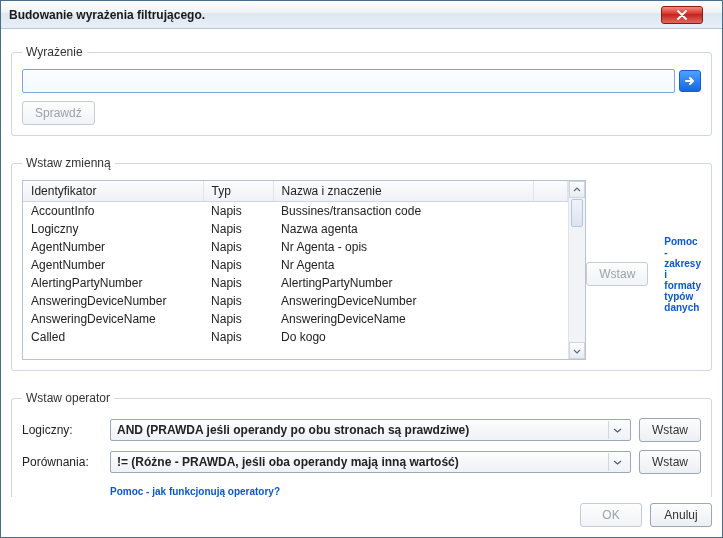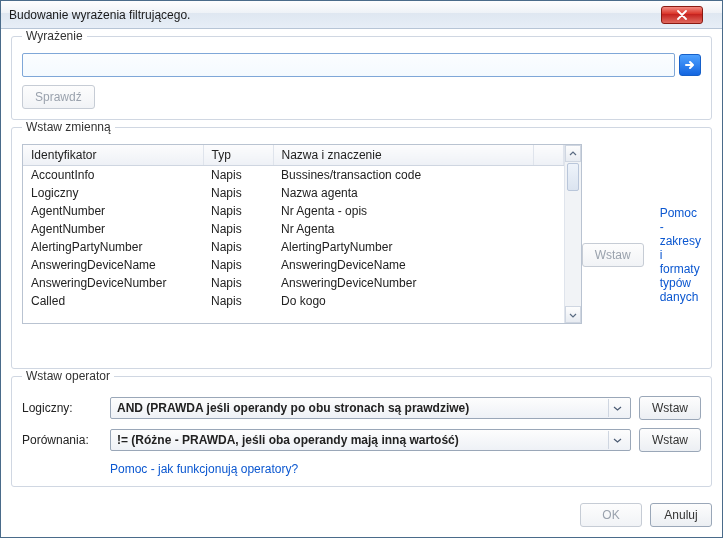--- a/index.html
+++ b/index.html
@@ -18,20 +18,21 @@
     display: flex;
     flex-direction: column;
   }
   .titlebar {
     height: 28px;
     background: linear-gradient(to bottom, #fdfdfe 0%, #eef2f7 45%, #dfe7f1 46%, #e7eef7 100%);
     border-bottom: 1px solid #b7c5d6;
     display: flex;
     align-items: center;
     padding: 0 19px 0 8px;
+    font-weight: bold;
   }
   .titlebar .title {
     flex: 1;
     font-size: 12px;
     color: #1a1a1a;
   }
   .close-btn {
     width: 42px;
     height: 18px;
     border-radius: 3px;
@@ -40,24 +41,24 @@
     display: flex;
     align-items: center;
     justify-content: center;
     color: #fff;
     font-weight: bold;
     cursor: pointer;
   }
   .close-btn svg { display: block; }
   .content {
     flex: 1;
-    padding: 0 10px 10px 10px;
+    padding: 16px 10px 10px 10px;
     display: flex;
     flex-direction: column;
-    gap: 0;
+    gap: 20px;
     overflow: hidden;
   }
   fieldset.group {
     border: 1px solid #d0d7e2;
     border-radius: 3px;
     margin: 0;
     padding: 10px 10px 10px 10px;
     position: relative;
   }
   fieldset.group > legend {
@@ -179,21 +180,22 @@
   .sb svg { display:block; }
   .below-table {
     display: flex;
     align-items: center;
     gap: 16px;
     margin-top: 8px;
   }
   a.link {
     color: #0b57d0;
     text-decoration: none;
-    font-size: 12px;
+    font-size: 10px;
+    font-weight: bold;
   }
   .op-row {
     display: flex;
     align-items: center;
     gap: 8px;
     margin-top: 3px;
   }
   .op-row + .op-row { margin-top: 8px; }
   .op-label {
     width: 80px;
@@ -304,29 +306,29 @@
                   <td>Nr Agenta</td>
                   <td></td>
                 </tr>
               <tr>
                   <td>AlertingPartyNumber</td>
                   <td>Napis</td>
                   <td>AlertingPartyNumber</td>
                   <td></td>
                 </tr>
               <tr>
+                  <td>AnsweringDeviceNumber</td>
+                  <td>Napis</td>
+                  <td>AnsweringDeviceNumber</td>
+                  <td></td>
+                </tr>
+              <tr>
                   <td>AnsweringDeviceName</td>
                   <td>Napis</td>
                   <td>AnsweringDeviceName</td>
-                  <td></td>
-                </tr>
-              <tr>
-                  <td>AnsweringDeviceNumber</td>
-                  <td>Napis</td>
-                  <td>AnsweringDeviceNumber</td>
                   <td></td>
                 </tr>
               <tr>
                   <td>Called</td>
                   <td>Napis</td>
                   <td>Do kogo</td>
                   <td></td>
                 </tr>
             </tbody>
           </table>

